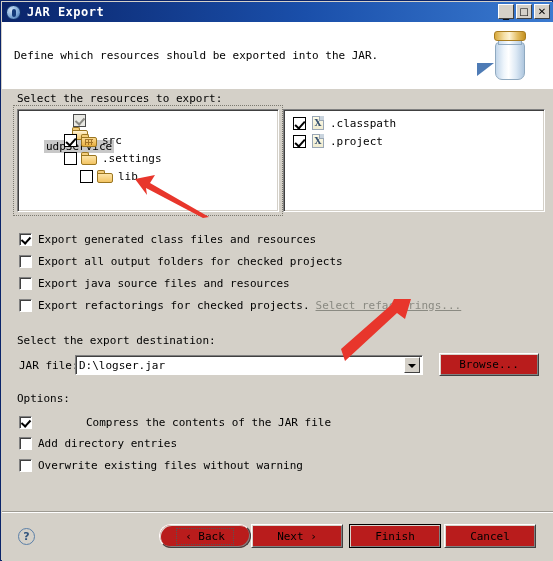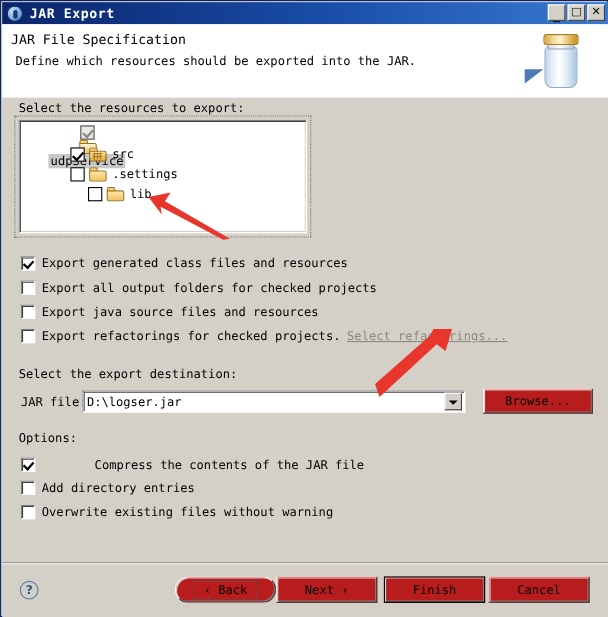--- a/index.html
+++ b/index.html
@@ -221,21 +221,20 @@
       <div class="wb">
           <span>□</span>
         </div>
       <div class="wb">
           <span>✕</span>
         </div>
     </div>
   </div>
 
   <div id="header">
-    <div id="hdr-title">JAR File Specification</div>
     <div id="hdr-sub">Define which resources should be exported into the JAR.</div>
     <div id="jar-wrap">
       <div id="jar-tri"></div>
       <div id="jar-body"></div>
       <div id="jar-neck"></div>
       <div id="jar-lid"></div>
     </div>
   </div>
 
   <div id="body">
@@ -271,20 +270,32 @@
       <div class="tree-row" style="left:62px;top:58px;">
         <div class="cb"></div>
         <div class="folder">
             <div class="ft"></div>
             <div class="fb"></div>
           </div>
         <div class="tree-label">lib</div>
       </div>
     </div>
 
+    <div class="panel" id="panel-right">
+      <div class="tree-row" style="left:9px;top:5px;">
+        <div class="cb on"></div>
+        <div class="xfile"></div>
+        <div class="tree-label">.classpath</div>
+      </div>
+      <div class="tree-row" style="left:9px;top:23px;">
+        <div class="cb on"></div>
+        <div class="xfile"></div>
+        <div class="tree-label">.project</div>
+      </div>
+    </div>
 
     <div class="optrow" style="left:17px;top:143px;">
       <div class="cb3 on"></div>
       <span>Export generated class files and resources</span>
     </div>
     <div class="optrow" style="left:17px;top:165px;">
       <div class="cb3"></div>
       <span>Export all output folders for checked projects</span>
     </div>
     <div class="optrow" style="left:17px;top:187px;">

